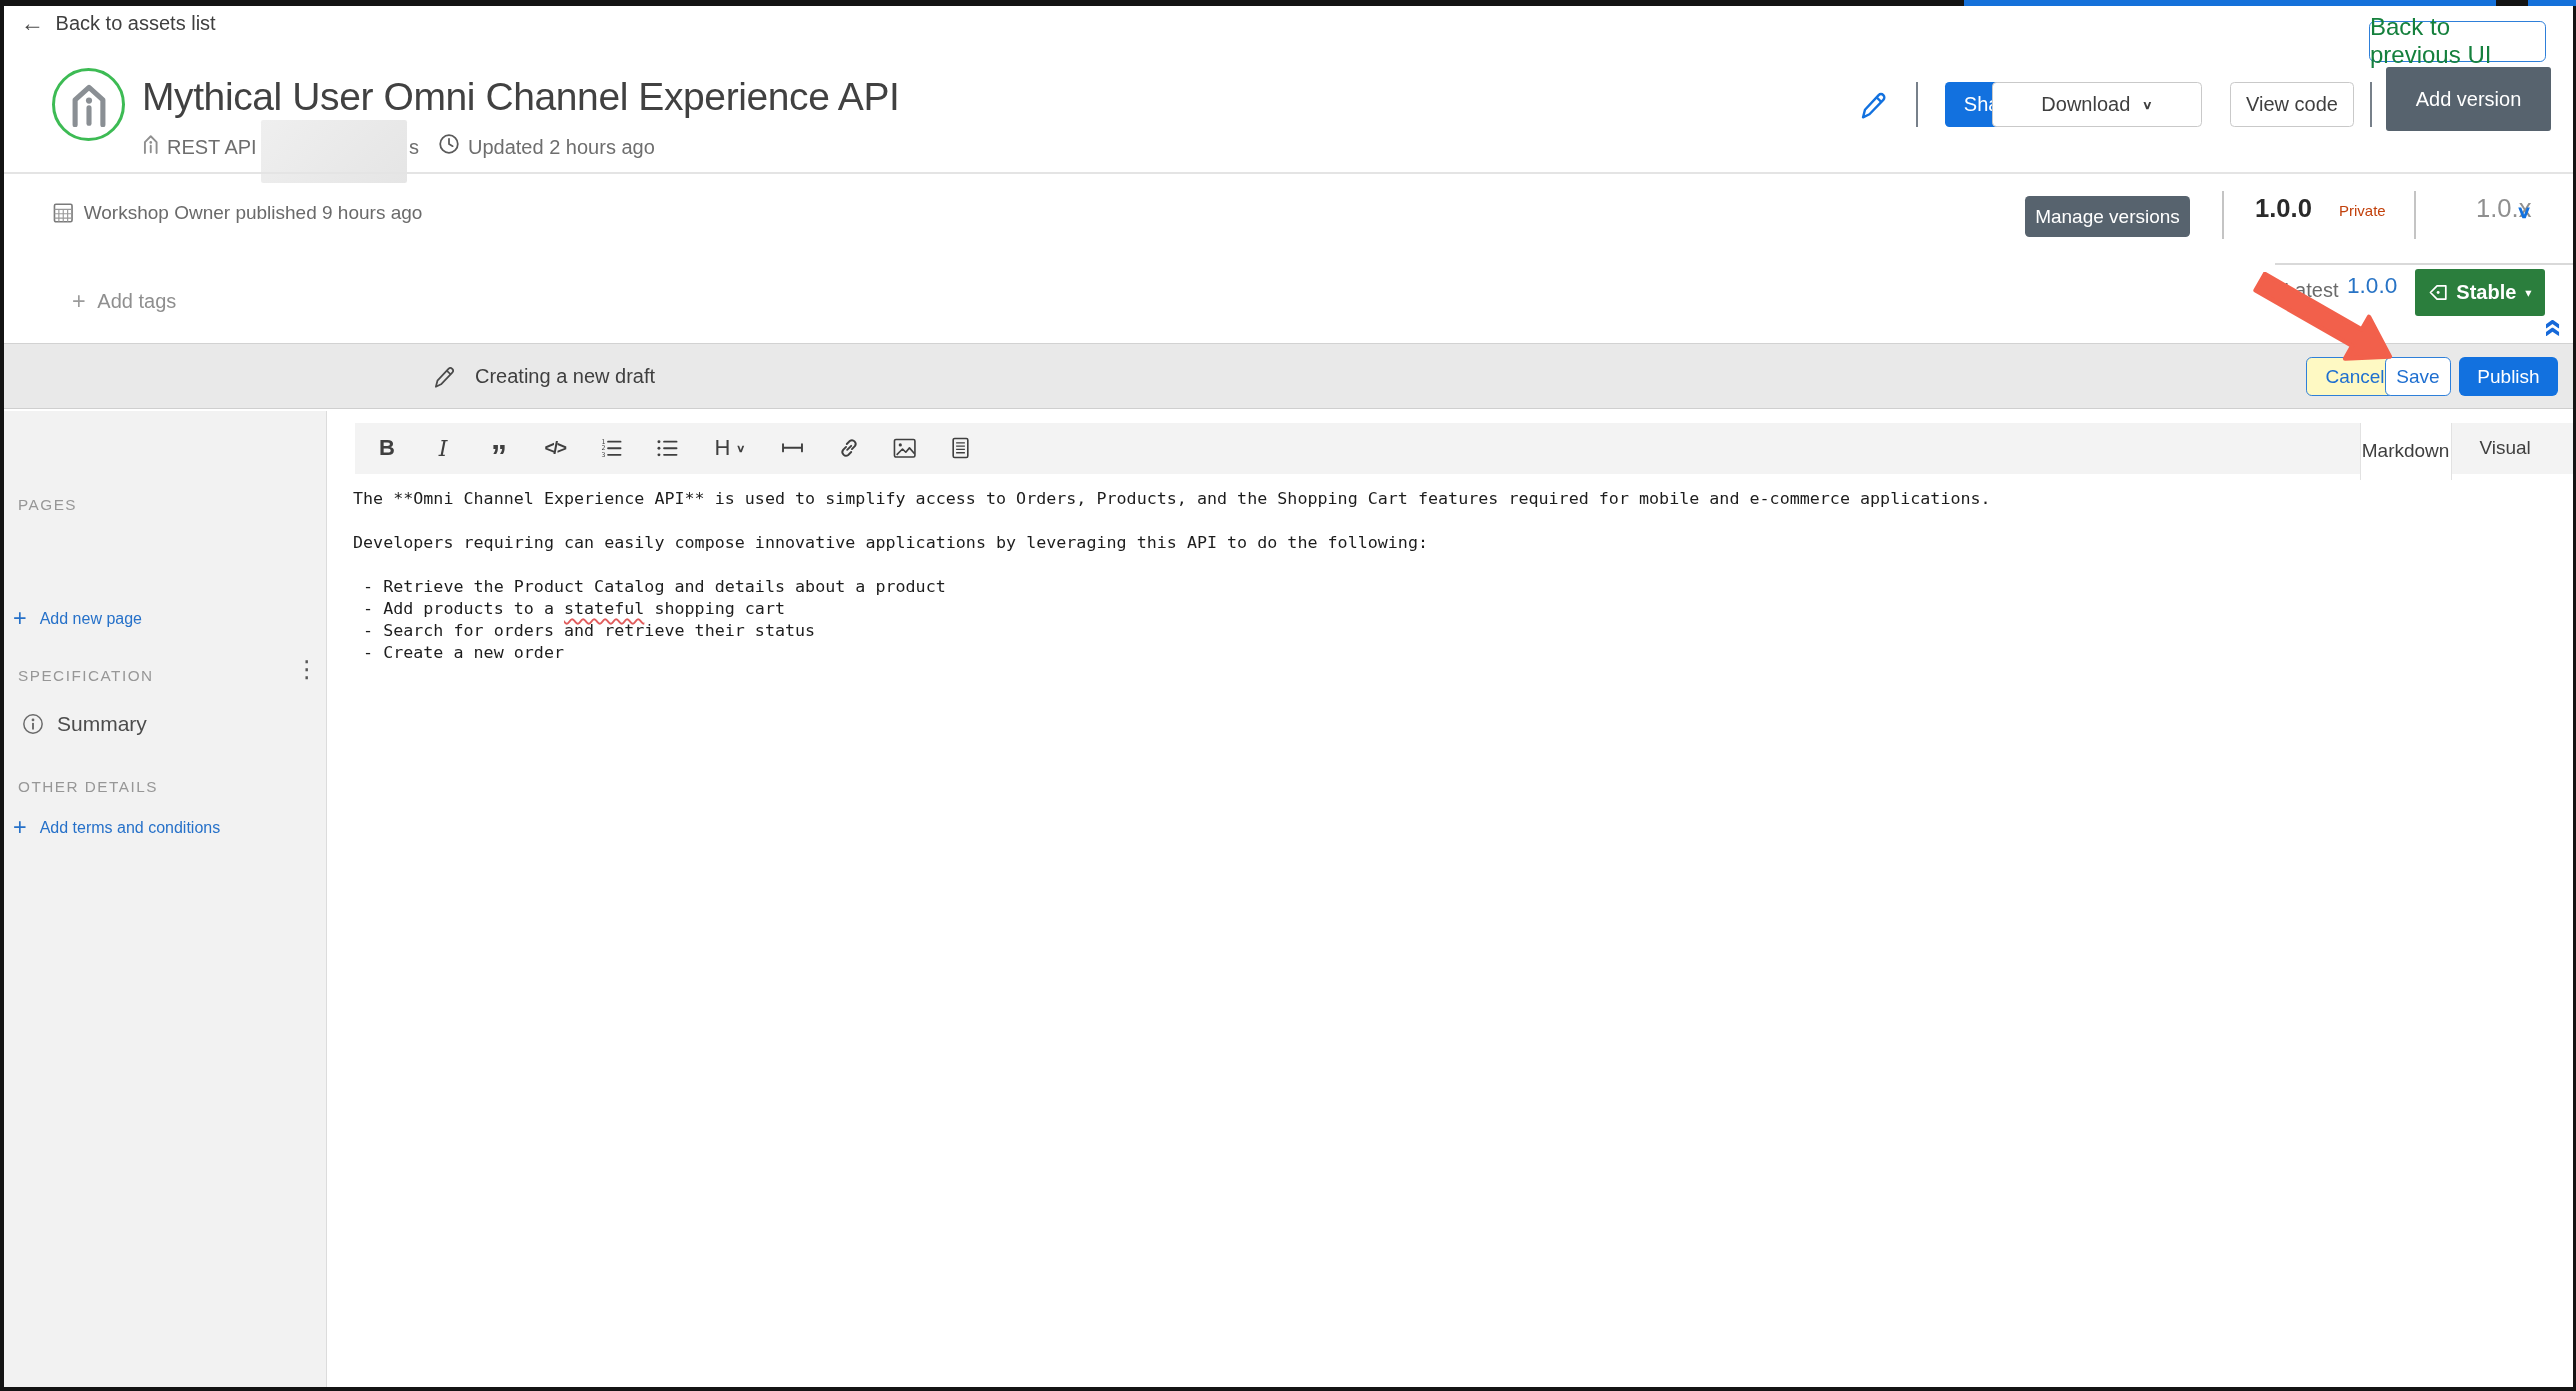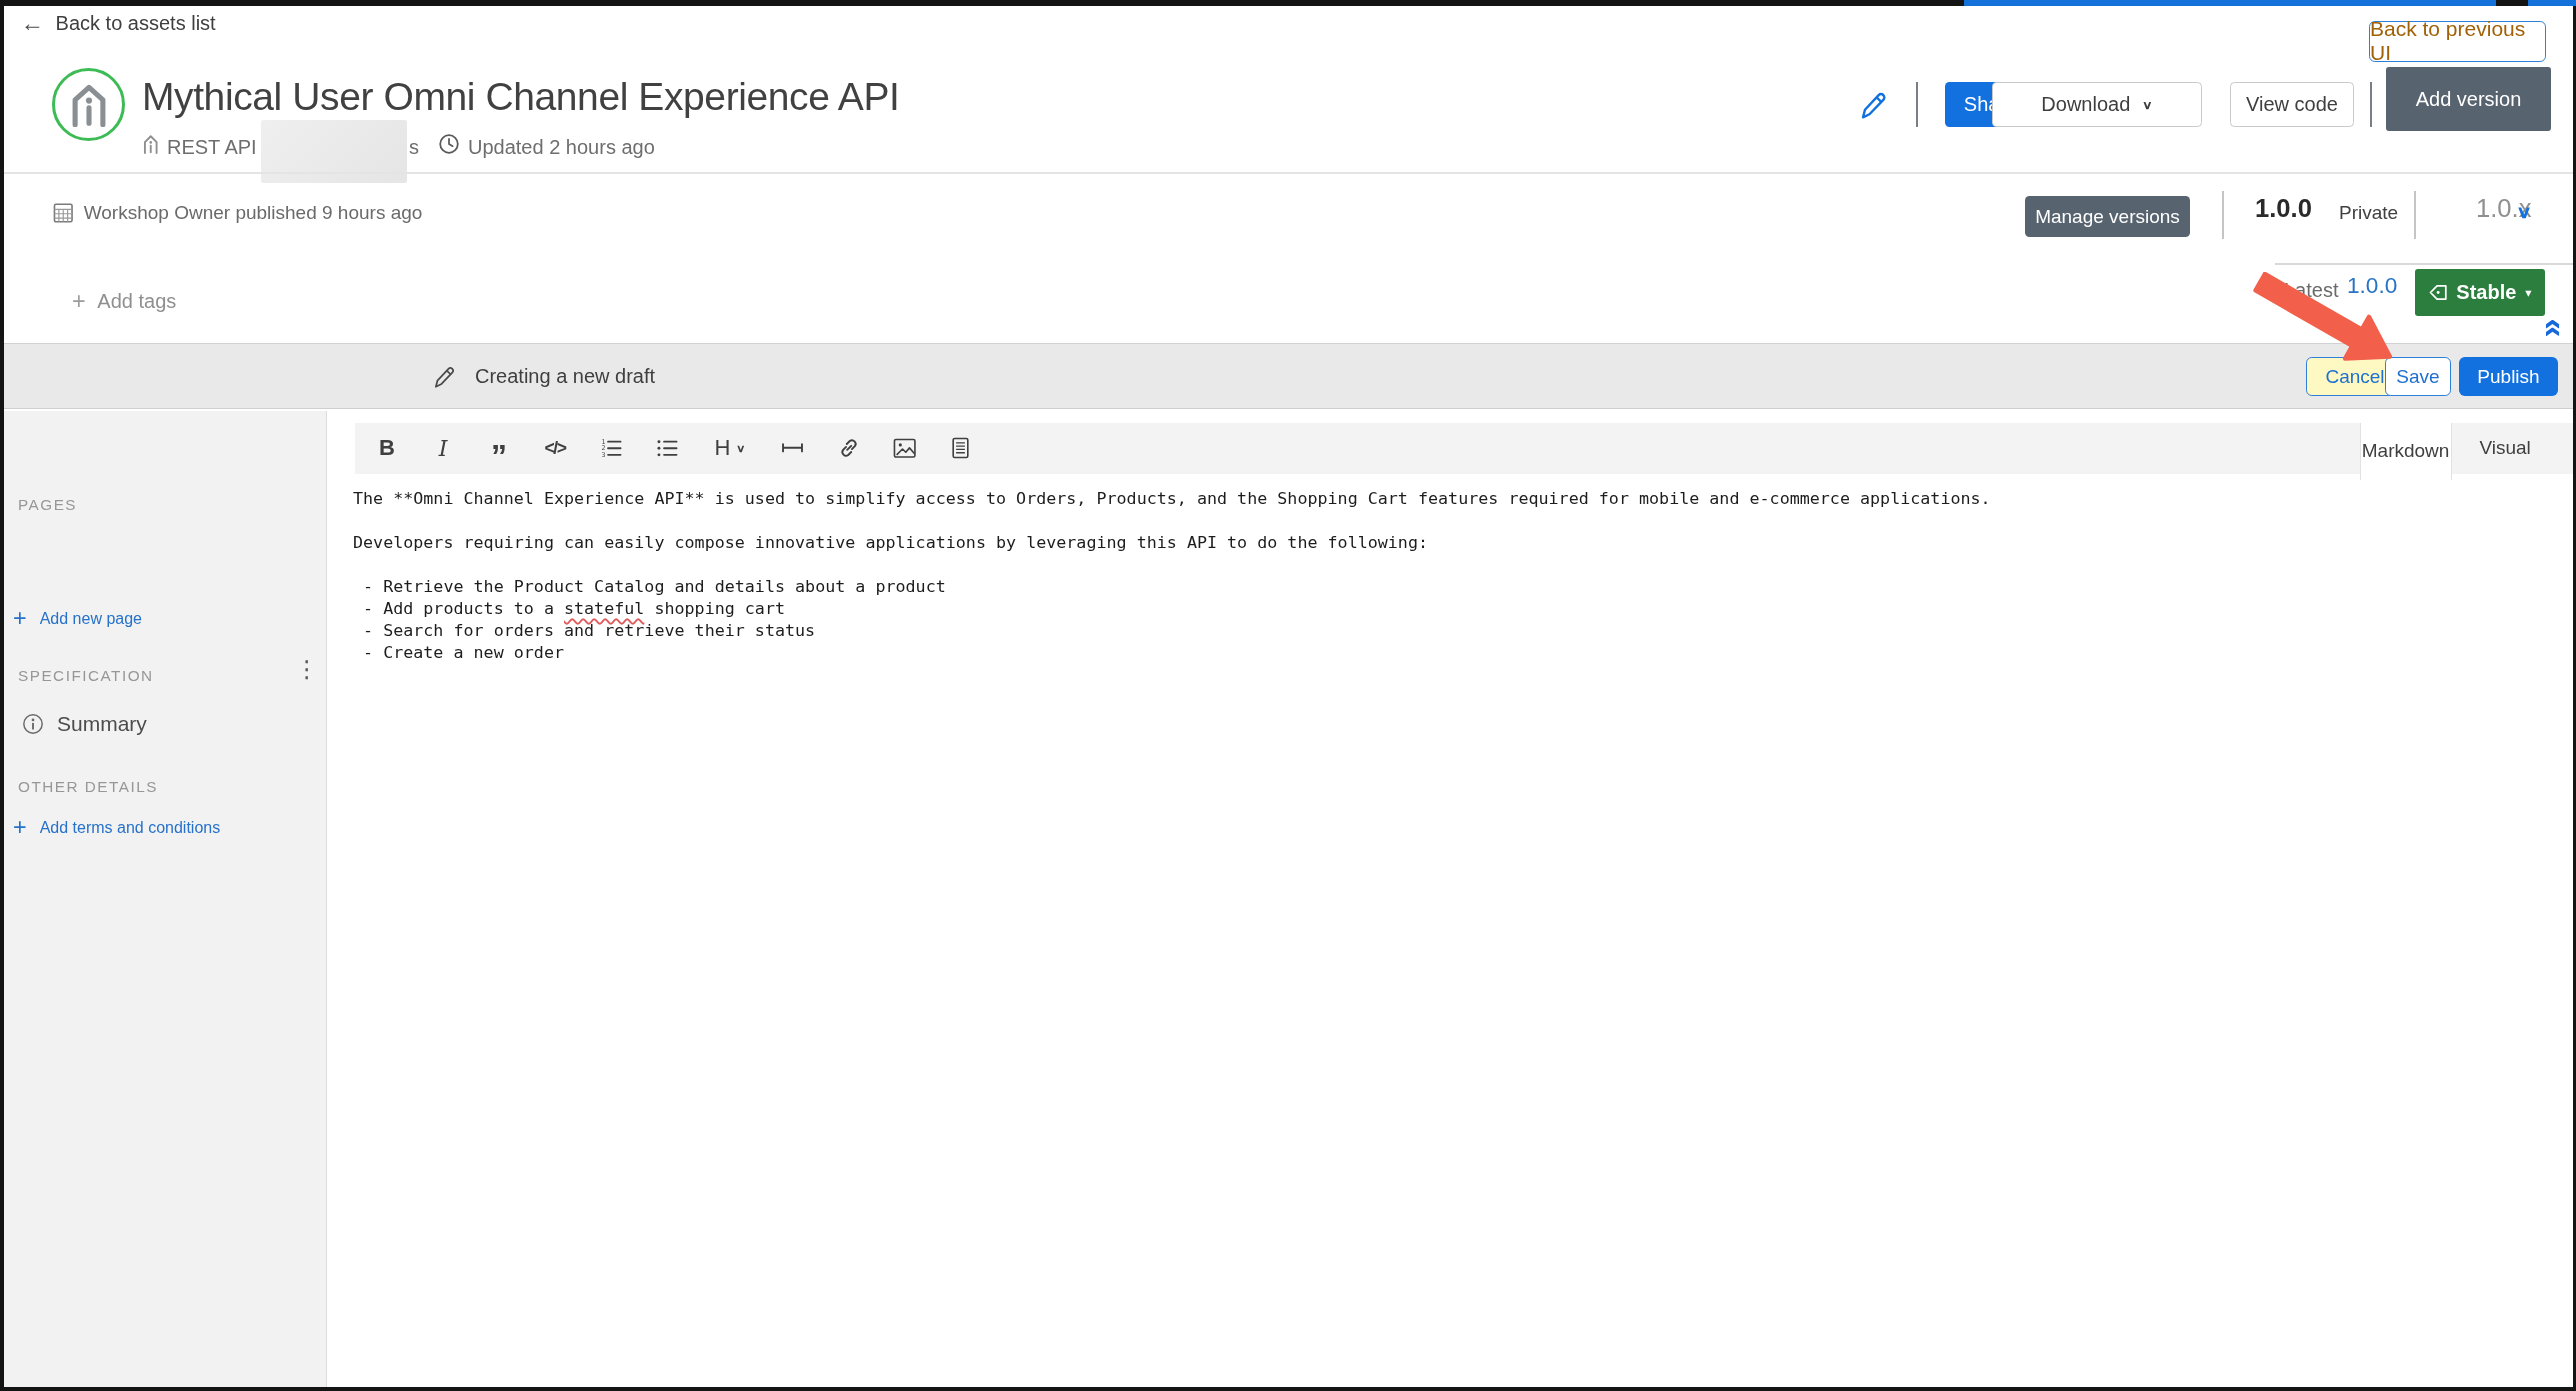--- a/index.html
+++ b/index.html
@@ -12,21 +12,21 @@
   .leftedge{left:0;top:0;width:3.7px;height:1391px;}
   .rightedge{right:0;top:0;width:2.9px;height:1391px;}
   .botedge{left:0;bottom:0;width:2576px;height:3.7px;}
   .bluestrip{position:absolute;top:0;height:5.8px;background:#1571da;z-index:51;}
 
   
   .backlink{left:20.5px;top:11.7px;display:flex;align-items:center;gap:11.7px;cursor:pointer;}
   .backlink .arr{font-size:23.4px;color:#4a4a4a;line-height:1;}
   .backlink .lbl{font-size:20px;color:#3f3f3f;}
   .btnprev{left:2369px;top:20.5px;width:175px;height:39px;background:#fff;border:1.5px solid #2e7fd9;
-           border-radius:5.8px;color:#a16207;font-size:21px;display:flex;align-items:center;justify-content:center;}
+           border-radius:5.8px;color:#15803d;font-size:24px;display:flex;align-items:center;justify-content:center;}
 
   
   .logo{left:52px;top:68px;width:67px;height:67px;border:3.7px solid #3dbb54;border-radius:50%;
         background:#fff;display:flex;align-items:center;justify-content:center;}
   .title{left:142px;top:75px;font-size:39px;font-weight:300;color:#414141;letter-spacing:-0.4px;white-space:nowrap;}
   .subrow-icon{left:142px;top:134px;}
   .subrow-type{left:167px;top:136px;font-size:20px;color:#6e6e6e;}
   .redaction{left:261px;top:120px;width:146px;height:63px;border-radius:2.2px;
              background:linear-gradient(135deg,#efefef,#e5e5e5);}
   .redsuffix{left:409px;top:136px;font-size:20px;color:#6e6e6e;}
@@ -44,21 +44,21 @@
   .caret{font-size:14.6px;font-weight:600;transform:scaleY(.8);display:inline-block;}
 
   .hr-header{left:0;top:172px;width:2576px;height:1.5px;background:#e4e4e4;}
 
   
   .pubinfo{left:53px;top:202px;display:flex;align-items:center;gap:10.2px;}
   .pubinfo .lbl{font-size:19px;color:#6a6a6a;}
   .btn-manage{left:2025px;top:196px;width:165px;height:41px;background:#57636e;color:#fff;font-size:19px;}
   .vdiv-lite{width:1.5px;height:48px;background:#c4c4c4;top:191px;}
   .vnum{left:2255px;top:194px;font-size:25.6px;font-weight:bold;color:#2a2a2a;}
-  .vpriv{left:2339px;top:202px;font-size:19px;color:#404040;}
+  .vpriv{left:2339px;top:202px;font-size:15px;color:#c2410c;}
   .vgroup{left:2443px;top:194px;font-size:25.6px;font-weight:300;color:#8f8f8f;cursor:pointer;margin-left:33px;}
   .vgroup-caret{left:2516px;top:199px;font-size:22px;color:#1271df;font-weight:600;transform:scaleY(.8);cursor:pointer;}
 
   .addtags{left:72px;top:288px;display:flex;align-items:center;gap:11.7px;cursor:pointer;}
   .addtags .plus{font-size:23.4px;color:#9c9c9c;font-weight:300;}
   .addtags .lbl{font-size:20px;color:#8f8f8f;}
 
   
   .hr-latest{left:2275px;top:263px;width:301px;height:1.5px;background:#d9d9d9;}
   .latestlbl{left:2284px;top:279px;font-size:20px;color:#6a6a6a;}

